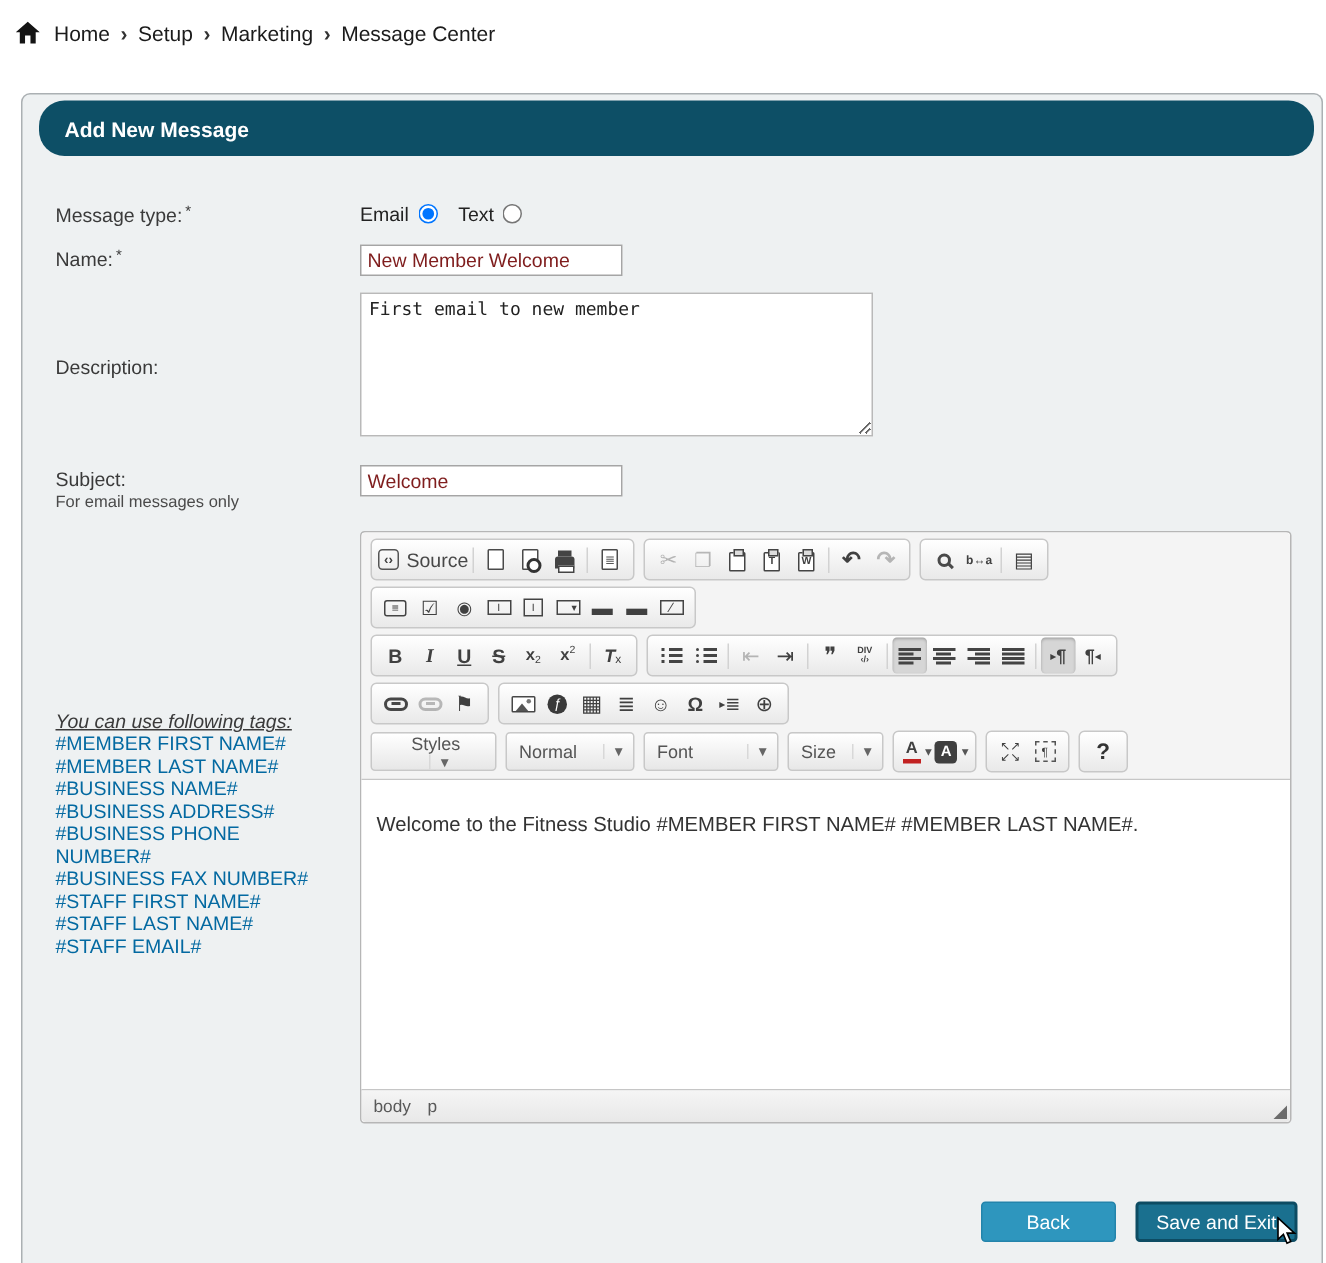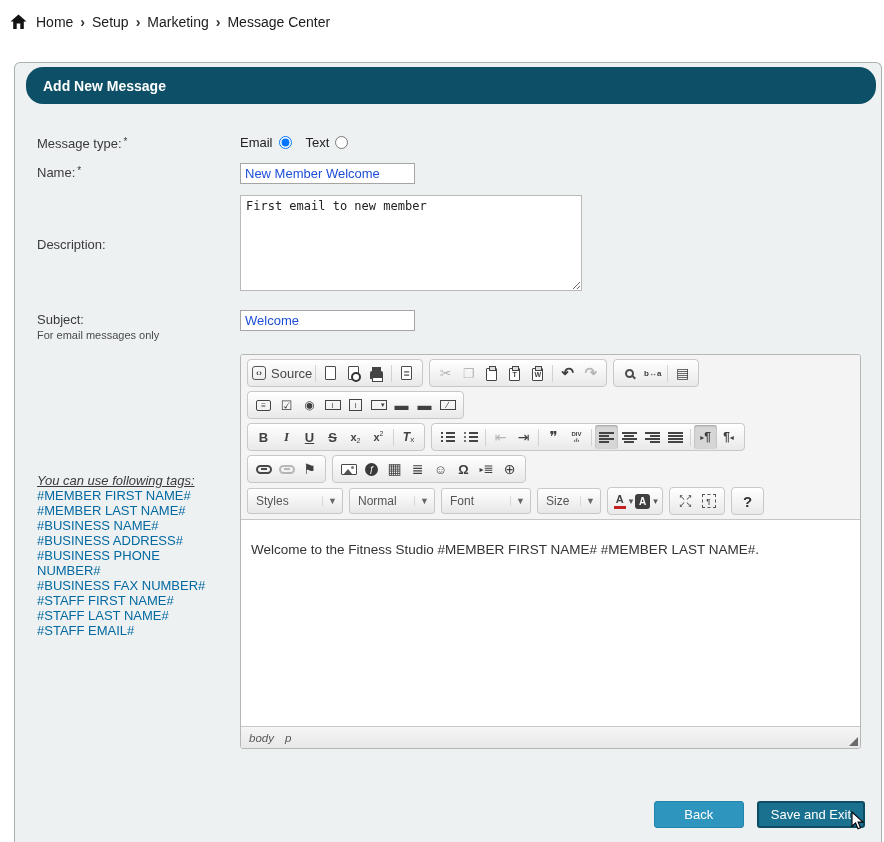--- a/index.html
+++ b/index.html
@@ -26,21 +26,21 @@
   .req { font-size:10px; vertical-align:top; color:#3a3a3a; margin-left:2px; }
   .lbl-note { font-size:11px; color:#4a4a4a; margin-top:2px; }
 
   .row-type { margin-bottom:12px; align-items:center; }
   .radio-group { display:flex; align-items:center; font-size:13px; color:#222; }
   .radio-opt { display:flex; align-items:center; margin-right:14px; }
   .radio-opt input { margin-left:6px; width:13px; height:13px; }
 
   .row-name { margin-bottom:11px; }
   .txt-input { width:175px; height:21px; border:1px solid #a5a5a5; font-size:13px;
-    padding:1px 4px; font-family:"Liberation Sans", sans-serif; background:#fff; color:#1d4ed8; }
+    padding:1px 4px; font-family:"Liberation Sans", sans-serif; background:#fff; color:#7f1d1d; }
 
   .row-desc { margin-bottom:19px; }
   .row-desc .lbl { align-self:center; }
   .desc-area { width:342px; height:96px; border:1px solid #b9b9b9; font-family:"DejaVu Sans Mono", monospace;
     font-size:12px; padding:3px 5px; color:#222; background:#fff; resize:both; }
 
   .row-subj { margin-bottom:13px; align-items:flex-start; }
 
   
   .msg-lbl-col { width:203px; flex:none; font-size:13px; color:#3a3a3a; padding-top:103px; }
@@ -164,21 +164,21 @@
   .i-showblocks { width:14px; height:14px; border:1px dashed #555; }
   .i-showblocks::before { content:"¶"; font-size:8px; }
   .i-about::before { content:"?"; font-weight:bold; font-size:15px; color:#333; }
 
   
   .cke-body { height:206px; padding:8px 10px; font-size:13.5px; color:#333; background:#fff; }
   .cke-body p { margin-top:14px; }
   .cke-foot { height:22px; background:linear-gradient(#f5f5f5,#e8e8e8); border-top:1px solid #c6c6c6;
     display:flex; align-items:center; padding:0 8px; font-size:11.5px; color:#595959; position:relative;
     border-radius:0 0 3px 3px; }
-  .path-item { margin-right:11px; cursor:pointer;font-style:italic; }
+  .path-item { margin-right:11px; cursor:pointer; }
   .cke-resize { position:absolute; right:2px; bottom:2px; width:0; height:0;
     border-left:9px solid transparent; border-bottom:9px solid #6b6b6b; cursor:se-resize; }
 
   
   .btn-row { display:flex; justify-content:flex-end; gap:13px; margin:52px 16px 0 0; padding-bottom:18px; }
   .btn { height:27px; border-radius:3px; color:#ffffff; font-size:13px; font-family:"Liberation Sans",sans-serif;
     cursor:pointer; display:flex; align-items:center; justify-content:center; }
   .btn-back { background:#2e96be; border:1px solid #2384ab; width:90px; }
   .btn-save { background:#1a708f; border:2px solid #0d4c63; padding:0 12px; }
 
@@ -451,21 +451,21 @@
                 </a>
                 <a class="tb-btn">
                   <span class="ticon i-pagebreak"></span>
                 </a>
                 <a class="tb-btn">
                   <span class="ticon i-iframe"></span>
                 </a>
               </span>
             </div>
             <div class="tb-row">
-              <span class="tb-select" style="width: 96px;">
+              <span class="tb-select" style="width: 84px; flex-direction: column;">
                 <span>Styles</span>
                 <span class="sel-caret">▼</span>
               </span>
               <span class="tb-select" style="width: 86px;">
                 <span>Normal</span>
                 <span class="sel-caret">▼</span>
               </span>
               <span class="tb-select" style="width: 90px;">
                 <span>Font</span>
                 <span class="sel-caret">▼</span>

